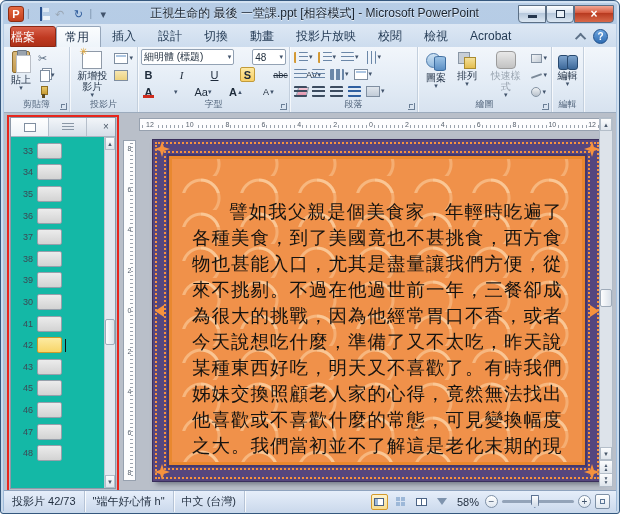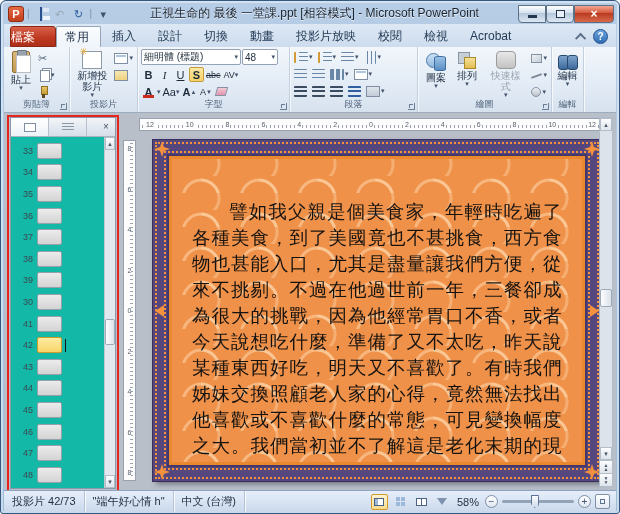--- a/index.html
+++ b/index.html
@@ -86,21 +86,21 @@
   .icon-newslide { width:20px; height:24px; background:#fff; border:1px solid #8f9aa8; position:relative; }
   .icon-newslide::before { content:"✳"; position:absolute; left:-4px; top:-6px; color:#e2a83a; font-size:10px; }
   .icon-layout { width:14px; height:11px; border:1px solid #7f8ea0; background:#fff; position:relative; }
   .icon-layout::before { content:""; position:absolute; left:1px; top:1px; right:1px; height:2px; background:#adc6e2; }
   .icon-reset { width:14px; height:11px; border:1px solid #7f8ea0;
     background:linear-gradient(#f6e6b2,#edd27e); }
 
   .combo { display:flex; align-items:center; background:#fff; border:1px solid #93a2b4;
     border-radius:2px; height:16px; font-size:10px; color:#22303f; padding:0 2px; }
   .combo .cval { flex:1; white-space:nowrap; overflow:hidden; }
-  .fontrow { display:flex; gap:1px; margin-bottom:2px; }
+  .fontrow { display:flex; gap:18px; margin-bottom:2px; }
   .fbtn { min-width:15px; height:15px; display:flex; align-items:center; justify-content:center;
     font-size:11px; color:#1d2a3a; border-radius:2px; padding:0 1px; }
   .fbtn.b { font-weight:bold; }
   .fbtn.i { font-style:italic; font-family:"Liberation Serif",serif; }
   .fbtn.u { text-decoration:underline; }
   .fbtn.active { background:linear-gradient(#fde9a2,#f8cf66); border:1px solid #c29b3a; font-weight:bold; }
   .fbtn.strike { text-decoration:line-through; font-size:9px; }
   .a-color { position:relative; font-weight:bold; }
   .a-color::after { content:""; position:absolute; left:2px; bottom:1px; right:2px; height:3px; background:#cf2b1d; }
   .tinyarrow { font-size:6px; color:#41536b; }
@@ -539,24 +539,20 @@
             <div class="thumb-row">
               <span class="thumb-num">42</span>
               <span class="thumb-box selected"></span>
               <span class="caret"></span>
             </div>
             <div class="thumb-row">
               <span class="thumb-num">43</span>
               <span class="thumb-box"></span>
             </div>
             <div class="thumb-row">
-              <span class="thumb-num">44</span>
-              <span class="thumb-box"></span>
-            </div>
-            <div class="thumb-row">
               <span class="thumb-num">45</span>
               <span class="thumb-box"></span>
             </div>
             <div class="thumb-row">
               <span class="thumb-num">46</span>
               <span class="thumb-box"></span>
             </div>
             <div class="thumb-row">
               <span class="thumb-num">47</span>
               <span class="thumb-box"></span>

